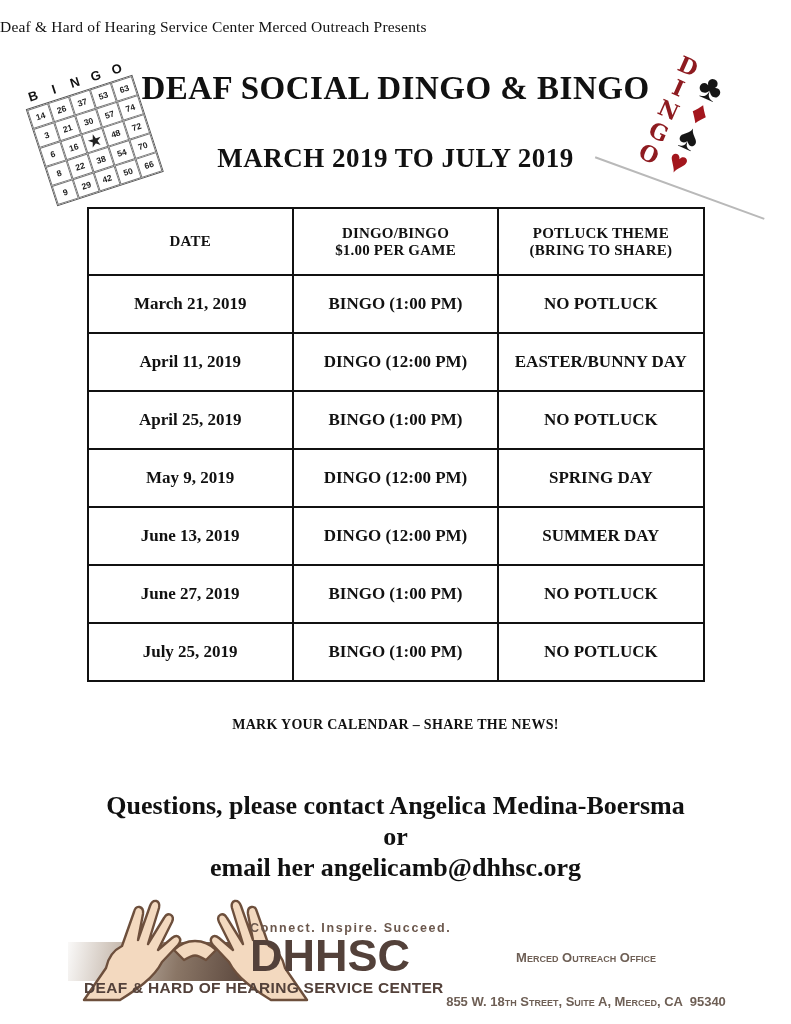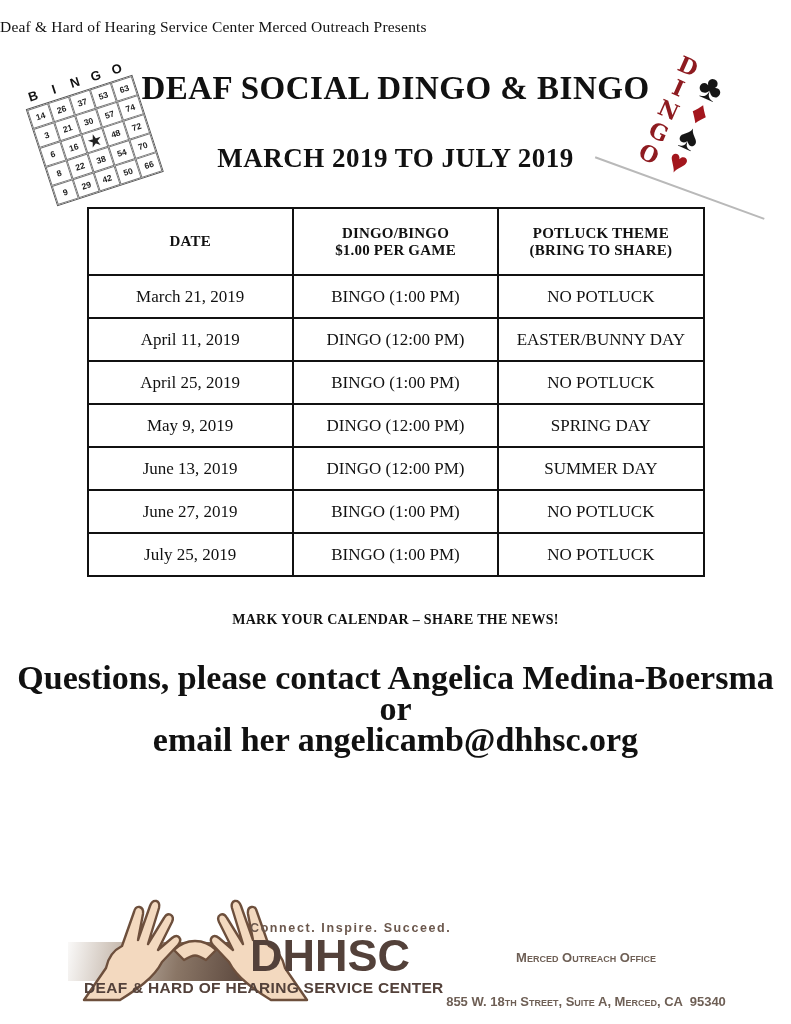--- a/index.html
+++ b/index.html
@@ -26,26 +26,26 @@
   .dingo-underline { position:absolute; left:-34px; bottom:-2px; width:180px; border-top:2px solid #b9b9b9; transform:rotate(-4deg); }
   .dingo-letters { display:flex; flex-direction:column; align-items:center; }
   .dingo-letter { font-family:"DejaVu Serif", serif; font-weight:bold; font-size:22px; line-height:24px; color:var(--dingo-red,#8e1b20); }
   .dingo-suits { display:flex; flex-direction:column; align-items:center; margin-top:10px; }
   .dingo-suit { line-height:27px; font-size:34px; }
 
   
   .schedule-table { width:618px; margin:33px auto 0 auto; border-collapse:collapse; table-layout:fixed; }
   .schedule-table th, .schedule-table td { border:2px solid #111; text-align:center; vertical-align:middle; background:#fff; }
   .schedule-table th { height:67px; font-size:15px; font-weight:bold; letter-spacing:0.2px; }
-  .schedule-table td { height:43px; font-size:17px; }
+  .schedule-table td { height:58px; font-size:17px;font-weight:bold; }
   .schedule-table sup { font-size:11px; vertical-align:super; }
 
   
   .calendar-line { margin-top:35px; text-align:center; font-size:14px; font-weight:bold; letter-spacing:0.3px; }
-  .contact-block { margin-top:34px; text-align:center; font-size:34px; font-weight:bold; line-height:31px; }
+  .contact-block { margin-top:57px; text-align:center; font-size:26px; font-weight:bold; line-height:31px; }
 
   
   .footer { position:absolute; left:0; top:876px; width:791px; height:130px; }
   .logo-banner { position:absolute; left:68px; top:48px; width:200px; height:39px;
                  background:linear-gradient(100deg, rgba(220,215,210,0.15) 0%, #cfc4ba 22%, #8a7666 55%, #5a463c 90%);
                  clip-path:polygon(0 0, calc(100% - 14px) 0, 100% 100%, 0 100%); }
   .hands-svg { position:absolute; left:78px; top:0; }
   .logo-tagline { position:absolute; left:250px; top:27px; font-family:"Liberation Sans",sans-serif;
                   font-weight:bold; font-size:12.5px; letter-spacing:1.6px; color:#6b574c; }
   .logo-acronym { position:absolute; left:250px; top:36px; font-family:"Liberation Sans",sans-serif;

